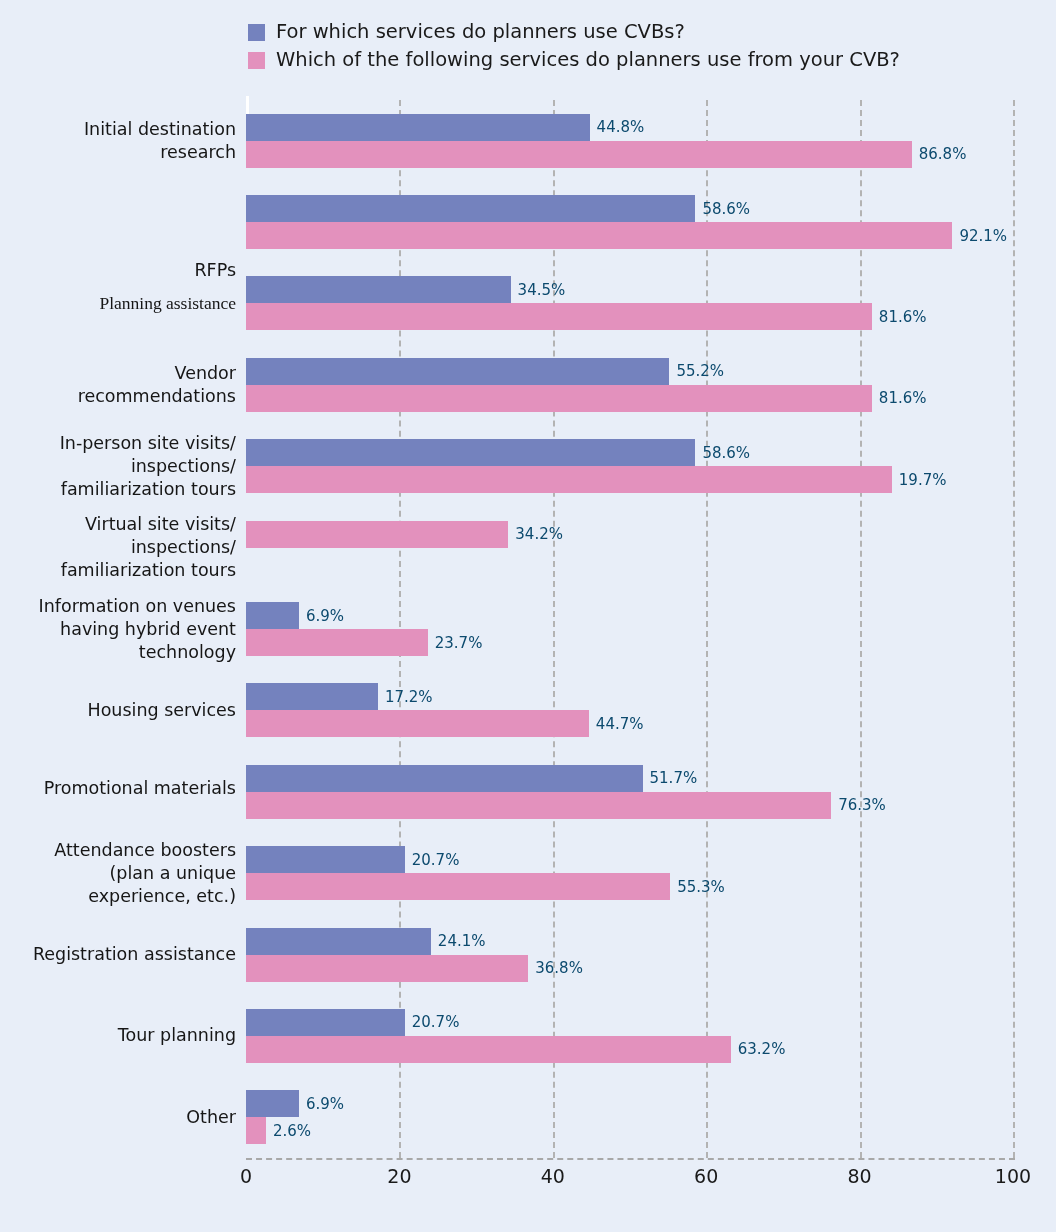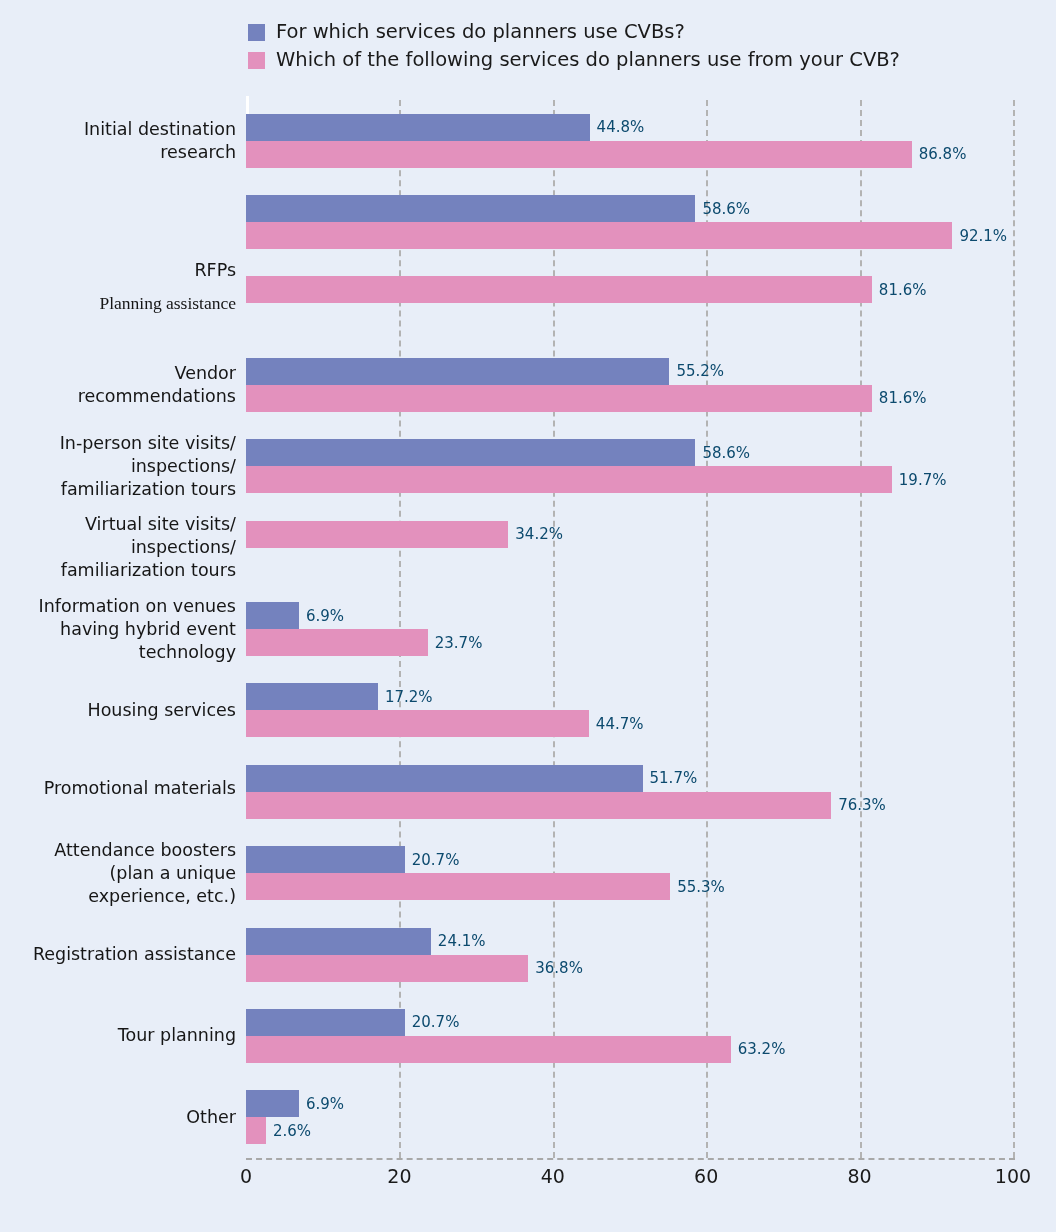--- a/index.html
+++ b/index.html
@@ -201,20 +201,24 @@
           <div class="bar-line">
             <div class="bar" style="width: 706.407px; background: rgb(227, 145, 189);"></div>
             <div class="bar-value">92.1%</div>
           </div>
         </div>
       </div>
       <div class="cat-row" style="top: 276.462px; height: 54px;">
         <div class="cat-label" style="top: 15.5px; font-family: Liberation Serif, serif;">Planning assistance</div>
         <div class="bars">
           <div class="bar-line">
+            <div class="bar" style="width: 264.615px; background: rgb(116, 130, 190);"></div>
+            <div class="bar-value">34.5%</div>
+          </div>
+          <div class="bar-line">
             <div class="bar" style="width: 625.872px; background: rgb(227, 145, 189);"></div>
             <div class="bar-value">81.6%</div>
           </div>
         </div>
       </div>
       <div class="cat-row" style="top: 357.846px; height: 54px;">
         <div class="cat-label" style="top: 4px;">Vendor
 recommendations</div>
         <div class="bars">
           <div class="bar-line">

